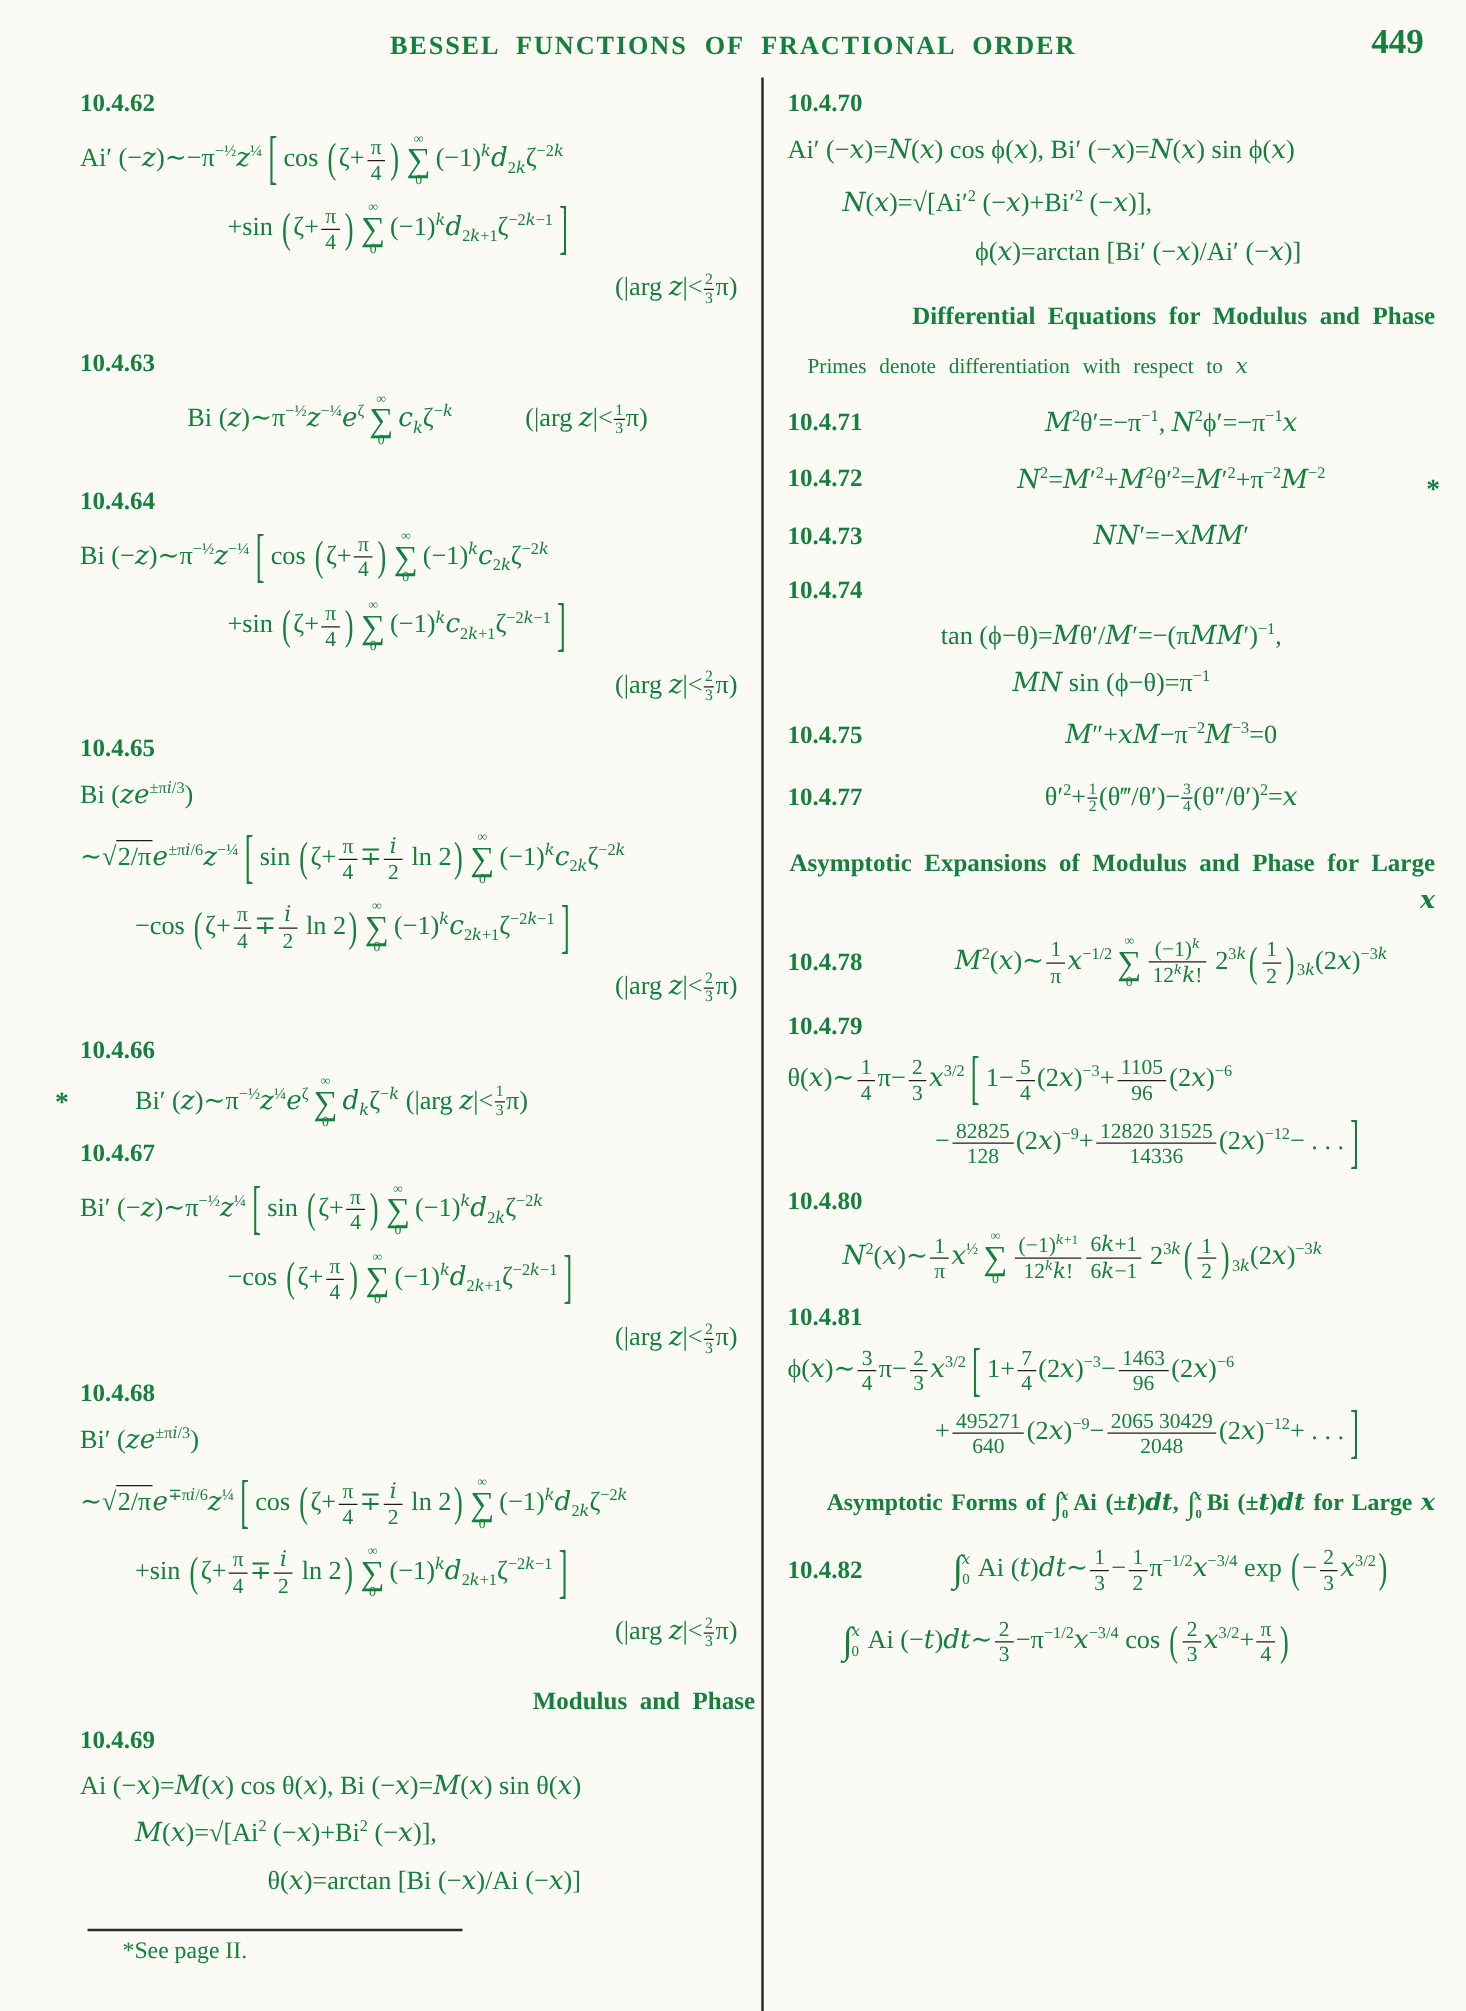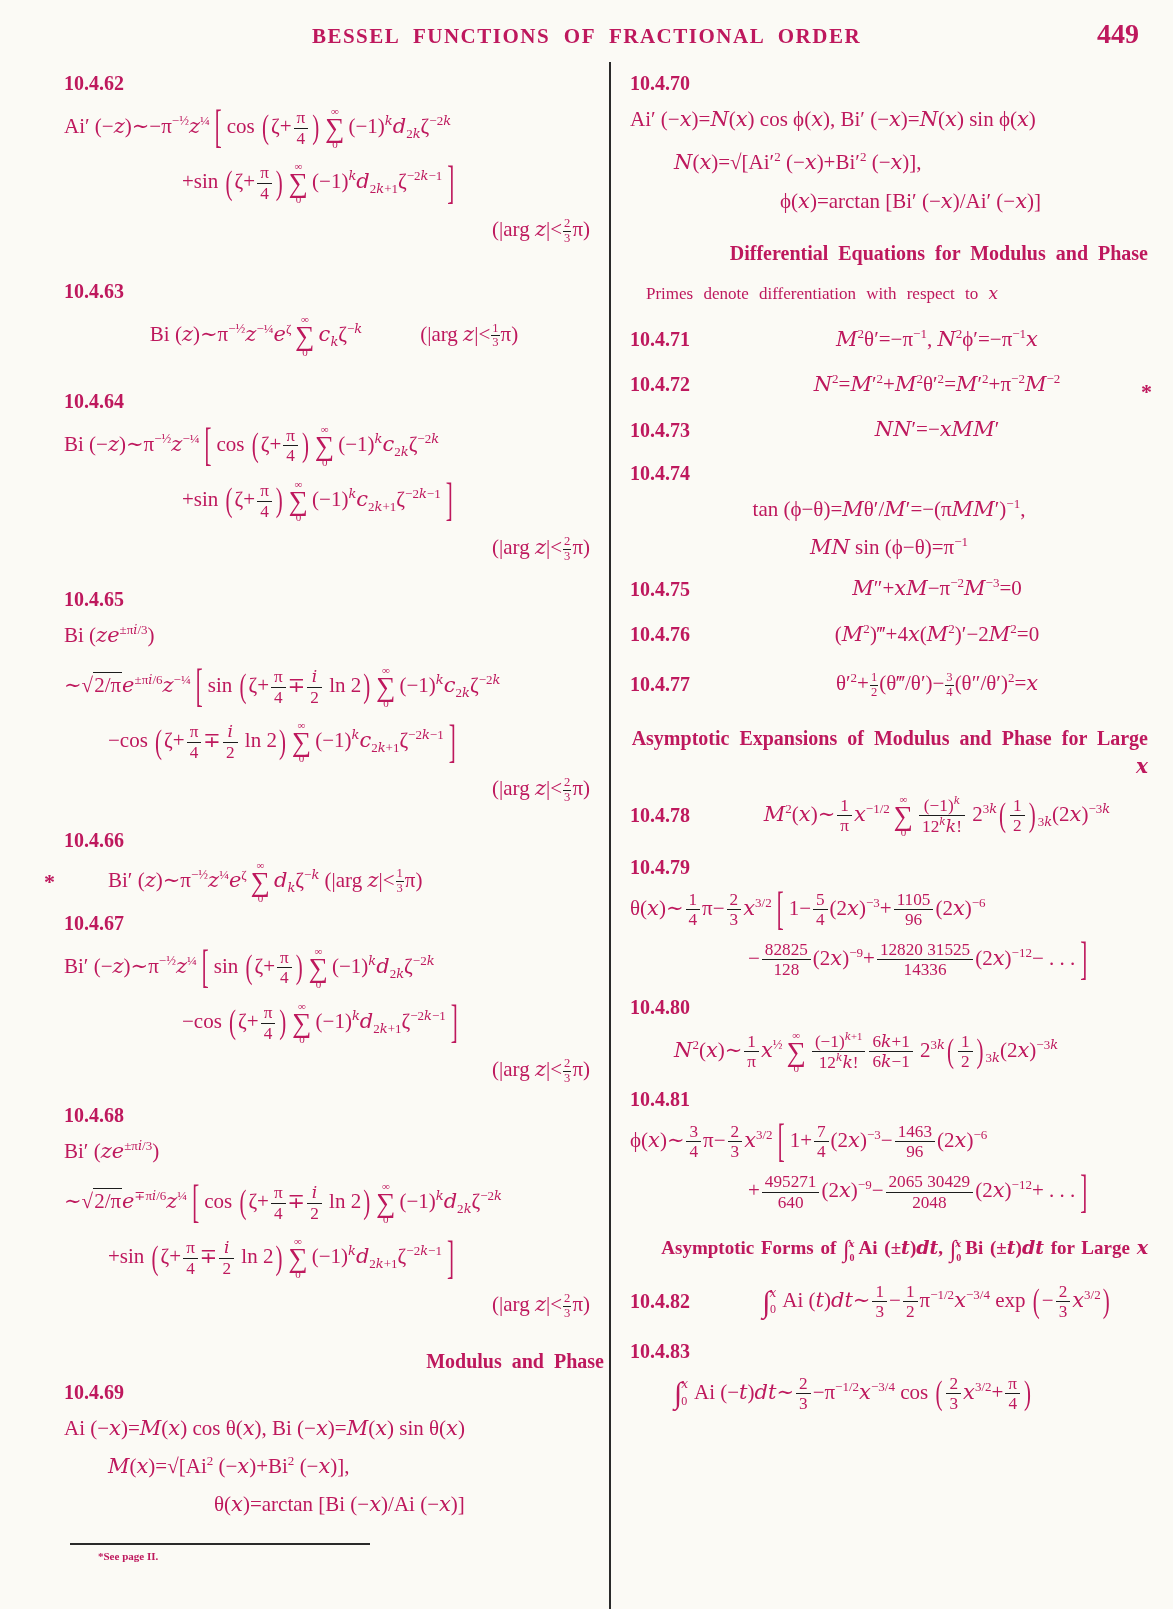--- a/index.html
+++ b/index.html
@@ -1,17 +1,17 @@
 <!DOCTYPE html>
 <html><head>
 <meta charset="utf-8">
 <style>
   html,body { margin:0; padding:0; background:#e8e6e0; }
   .page { position:relative; width:1173px; height:1609px; background:#fbfaf5; overflow:hidden;
-          font-family:"Liberation Serif","DejaVu Serif",serif; color:#be185d; }
+          font-family:"Liberation Serif","DejaVu Serif",serif; color:#15803d; }
   .header { position:absolute; top:24px; left:0; width:100%; }
   .running-title { text-align:center; font-weight:700; font-size:21px; letter-spacing:1.5px; word-spacing:7px; }
   .pageno { position:absolute; right:34px; top:-6px; font-size:28px; font-weight:700; }
   .divider { position:absolute; left:609px; top:62px; height:1547px; width:2px; background:#2a2a2a; }
   .col { position:absolute; top:70px; }
   .colL { left:64px; width:540px; }
   .colR { left:630px; width:518px; }
   .eqblock { margin-top:26px; position:relative; }
   .eqnum { font-weight:700; font-size:20px; }
   .formula { font-size:21px; line-height:1.3; }
@@ -44,21 +44,21 @@
   .intwrap { white-space:nowrap; margin-right:2px; }
   .it { font-size:30px; vertical-align:middle; line-height:0.8; }
   .ilm { display:inline-flex; flex-direction:column; justify-content:space-between; height:32px; vertical-align:middle; font-size:12px; margin:0 4px 0 -1px; }
   .sm-it { font-size:24px; }
   .ilm-s { height:25px; font-size:10px; }
   .star { font-size:22px; font-weight:700; }
   .starL { position:absolute; left:-20px; top:40px; }
   .starR { position:absolute; right:-4px; top:8px; }
   .footnote { position:absolute; left:70px; top:1543px; font-size:15px; }
   .fnrule { width:300px; height:2px; background:#2a2a2a; margin-bottom:5px; }
-  .fntext { font-weight:700; padding-left:28px; font-size:11px; }
+  .fntext { font-weight:400; padding-left:28px; font-size:19px; }
 </style>
 </head>
 <body>
 
 <div class="page">
   <div class="header">
     <div class="running-title">BESSEL FUNCTIONS OF FRACTIONAL ORDER</div>
     <div class="pageno">449</div>
   </div>
   <div class="divider"></div>
@@ -203,24 +203,20 @@
     <section class="eqblock" style="margin-top:10px">
       <div class="eqnum">10.4.74</div>
       <div class="formula">
           <div class="ln ctr">tan (ϕ−θ)=<i>M</i>θ′/<i>M</i>′=−(π<i>MM</i>′)<sup>−1</sup>,</div>
           <div class="ln ctr"><i>MN</i> sin (ϕ−θ)=π<sup>−1</sup></div>
         </div>
     </section>
     <div class="eqrow" style="margin-top:14px">
       <span class="eqnum">10.4.75</span>
       <div class="formula"><i>M</i>″+<i>xM</i>−π<sup>−2</sup><i>M</i><sup>−3</sup>=0</div>
-    </div>
-    <div class="eqrow">
-      <span class="eqnum">10.4.76</span>
-      <div class="formula">(<i>M</i><sup>2</sup>)‴+4<i>x</i>(<i>M</i><sup>2</sup>)′−2<i>M</i><sup>2</sup>=0</div>
     </div>
     <div class="eqrow" style="margin-top:22px">
       <span class="eqnum">10.4.77</span>
       <div class="formula">θ′<sup>2</sup>+<span class="frs"><span class="fn">1</span><span class="fd">2</span></span>(θ‴/θ′)−<span class="frs"><span class="fn">3</span><span class="fd">4</span></span>(θ″/θ′)<sup>2</sup>=<i>x</i></div>
     </div>
     <div class="sechead" style="margin-top:24px">Asymptotic Expansions of Modulus and Phase for Large <i>x</i></div>
     <div class="eqrow" style="margin-top:14px">
       <span class="eqnum">10.4.78</span>
       <div class="formula"><i>M</i><sup>2</sup>(<i>x</i>)∼<span class="fr"><span class="fn">1</span><span class="fd">π</span></span><i>x</i><sup>−1/2</sup><span class="sm">
             <span class="t">∞</span>
@@ -260,21 +256,20 @@
           <span>0</span>
         </span>Bi (±<i>t</i>)<i>dt</i> for Large <i>x</i></div>
     <div class="eqrow" style="margin-top:20px">
       <span class="eqnum">10.4.82</span>
       <div class="formula"><span class="intwrap"><span class="it">∫</span><span class="ilm">
               <span><i>x</i></span>
               <span>0</span>
             </span></span>Ai (<i>t</i>)<i>dt</i>∼<span class="fr"><span class="fn">1</span><span class="fd">3</span></span>−<span class="fr"><span class="fn">1</span><span class="fd">2</span></span>π<sup>−1/2</sup><i>x</i><sup>−3/4</sup> exp <span class="p2">(</span>−<span class="fr"><span class="fn">2</span><span class="fd">3</span></span><i>x</i><sup>3/2</sup><span class="p2">)</span></div>
     </div>
     <section class="eqblock" style="margin-top:16px">
-      <div class="eqnum">10.4.83</div>
       <div class="formula">
           <div class="ln ind1"><span class="intwrap"><span class="it">∫</span><span class="ilm">
                 <span><i>x</i></span>
                 <span>0</span>
               </span></span>Ai (−<i>t</i>)<i>dt</i>∼<span class="fr"><span class="fn">2</span><span class="fd">3</span></span>−π<sup>−1/2</sup><i>x</i><sup>−3/4</sup> cos <span class="p2">(</span><span class="fr"><span class="fn">2</span><span class="fd">3</span></span><i>x</i><sup>3/2</sup>+<span class="fr"><span class="fn">π</span><span class="fd">4</span></span><span class="p2">)</span></div>
         </div>
     </section>
   </div>
 
   <div class="footnote">

